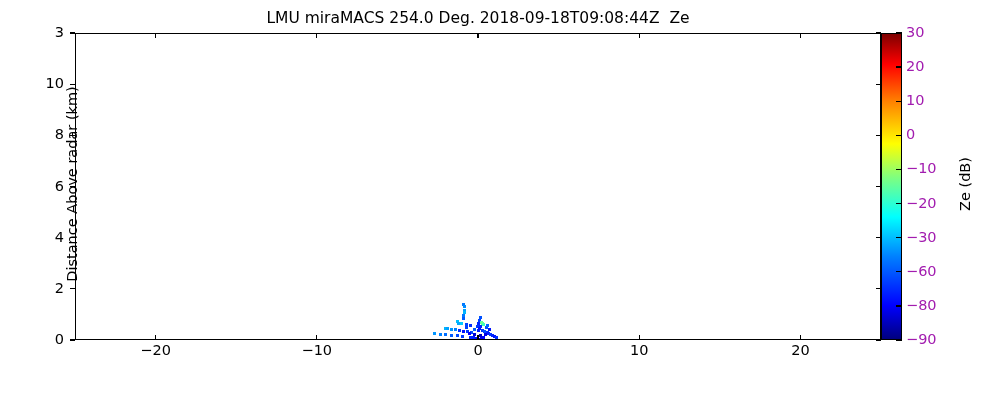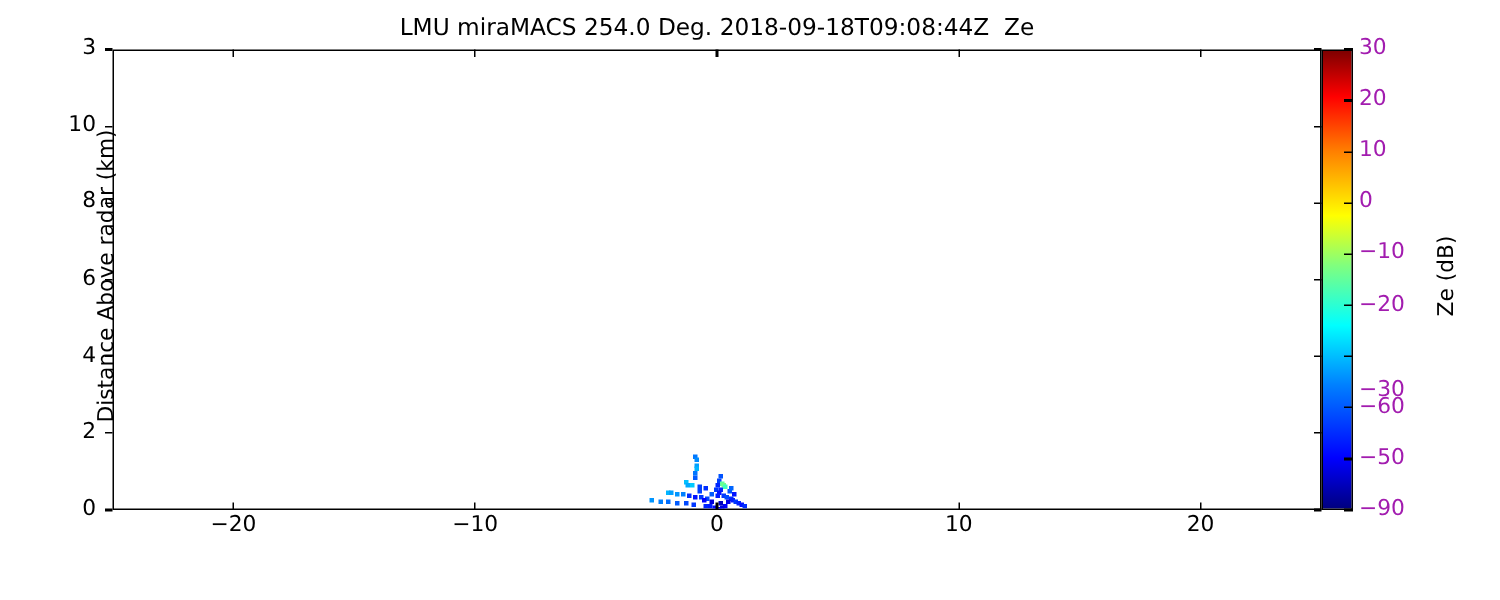--- a/index.html
+++ b/index.html
@@ -290,25 +290,25 @@
       <div class="yticklabel" style="top: 24px;">3</div>
     </div>
 
   <div id="ylabel">Distance Above radar (km)</div>
 
   <div id="colorbar-axes"></div>
   <div id="cbticks-container">
       <div class="cbtick" style="top: 339.35px;"></div>
       <div class="cbticklabel" style="top: 331px;">−90</div>
       <div class="cbtick" style="top: 305.239px;"></div>
-      <div class="cbticklabel" style="top: 296.889px;">−50</div>
+      <div class="cbticklabel" style="top: 296.889px;">−80</div>
       <div class="cbtick" style="top: 271.128px;"></div>
       <div class="cbticklabel" style="top: 262.778px;">−60</div>
       <div class="cbtick" style="top: 237.017px;"></div>
-      <div class="cbticklabel" style="top: 228.667px; margin-top: 23px;">−30</div>
+      <div class="cbticklabel" style="top: 228.667px;">−30</div>
       <div class="cbtick" style="top: 202.906px;"></div>
       <div class="cbticklabel" style="top: 194.556px;">−20</div>
       <div class="cbtick" style="top: 168.794px;"></div>
       <div class="cbticklabel" style="top: 160.444px;">−10</div>
       <div class="cbtick" style="top: 134.683px;"></div>
       <div class="cbticklabel" style="top: 126.333px;">0</div>
       <div class="cbtick" style="top: 100.572px;"></div>
       <div class="cbticklabel" style="top: 92.2222px;">10</div>
       <div class="cbtick" style="top: 66.4611px;"></div>
       <div class="cbticklabel" style="top: 58.1111px;">20</div>

